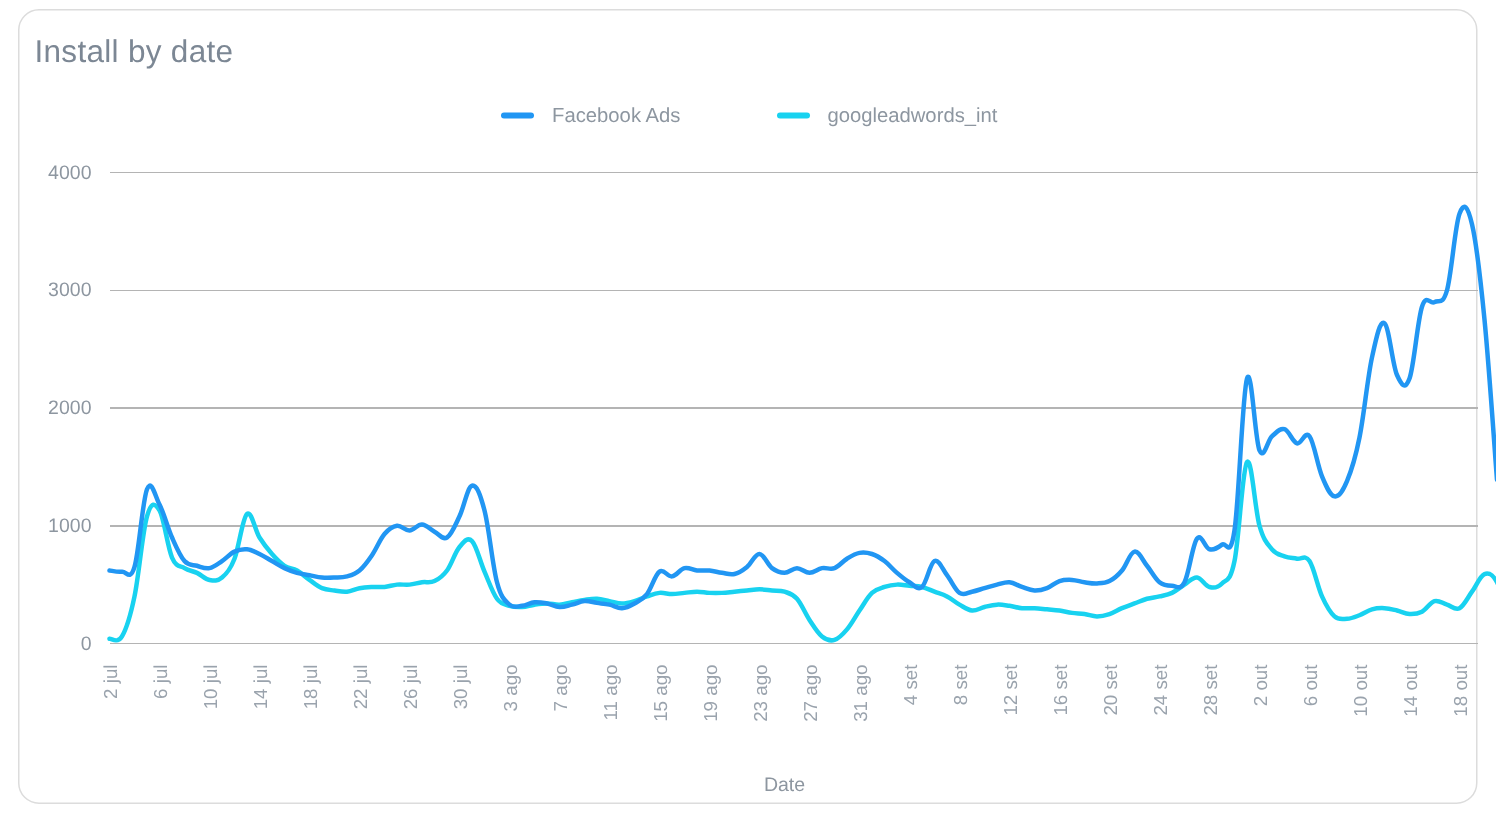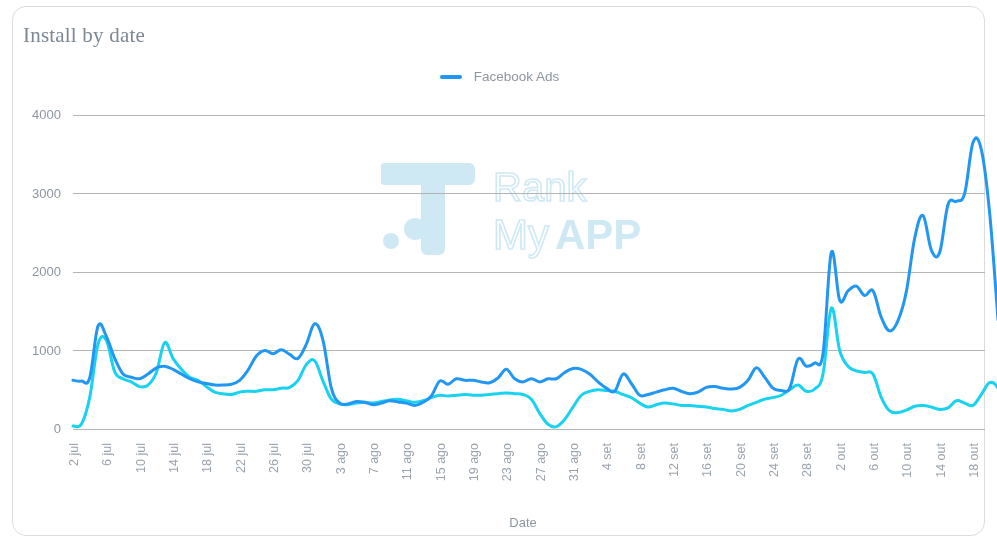--- a/index.html
+++ b/index.html
@@ -26,21 +26,20 @@
   }
   #chart-title {
     position: absolute;
     left: 10px;
     top: 16px;
     font-size: 21px;
     color: #7c8794;
     font-weight: 400;
     letter-spacing: 0.2px;
     white-space: nowrap;
-    font-family: Liberation Serif, serif;
   }
   #legend {
     position: absolute;
     left: 0;
     top: 62px;
     width: 973px;
     display: flex;
     justify-content: center;
     gap: 64px;
     align-items: center;
@@ -117,34 +116,26 @@
 
 <div id="card">
 
   <div id="chart-title">Install by date</div>
 
   <div id="legend">
     <div class="legend-item">
       <span class="legend-swatch" style="background:#2196f3"></span>
       <span class="legend-label">Facebook Ads</span>
     </div>
+    <div class="legend-item">
+      <span class="legend-swatch" style="background:#18d2f0"></span>
+      <span class="legend-label">googleadwords_int</span>
+    </div>
   </div>
 
-  <div id="watermark">
-    <svg width="290" height="120" viewBox="0 0 290 120">
-      <g fill="#cfe9f4">
-        <path d="M4 4 h84 a6 6 0 0 1 6 6 v10 a6 6 0 0 1 -6 6 h-24 v64 a6 6 0 0 1 -6 6 h-12 a6 6 0 0 1 -6 -6 v-64 h-36 a6 6 0 0 1 -6 -6 v-10 a6 6 0 0 1 6 -6 z"></path>
-        <circle cx="10" cy="82" r="8"></circle>
-        <circle cx="34" cy="70" r="11"></circle>
-      </g>
-      <text x="112" y="42" font-family="Liberation Sans, sans-serif" font-size="40" fill="none" stroke="#cfe9f4" stroke-width="1.6">Rank</text>
-      <text x="112" y="90" font-family="Liberation Sans, sans-serif" font-size="42" fill="none" stroke="#cfe9f4" stroke-width="1.6">My</text>
-      <text x="174" y="90" font-family="Liberation Sans, sans-serif" font-size="42" font-weight="bold" fill="#cfe9f4">APP</text>
-    </svg>
-  </div>
 
   <div id="plot-wrap">
     <svg class="plot" id="plot-svg" width="973" height="530">
         <line x1="60" x2="972" y1="422" y2="422" class="gridline"></line>
         <text x="48" y="426" class="ytick-label">0</text>
         <line x1="60" x2="972" y1="343.5" y2="343.5" class="gridline"></line>
         <text x="48" y="347.5" class="ytick-label">1000</text>
         <line x1="60" x2="972" y1="265" y2="265" class="gridline"></line>
         <text x="48" y="269" class="ytick-label">2000</text>
         <line x1="60" x2="972" y1="186.5" y2="186.5" class="gridline"></line>

